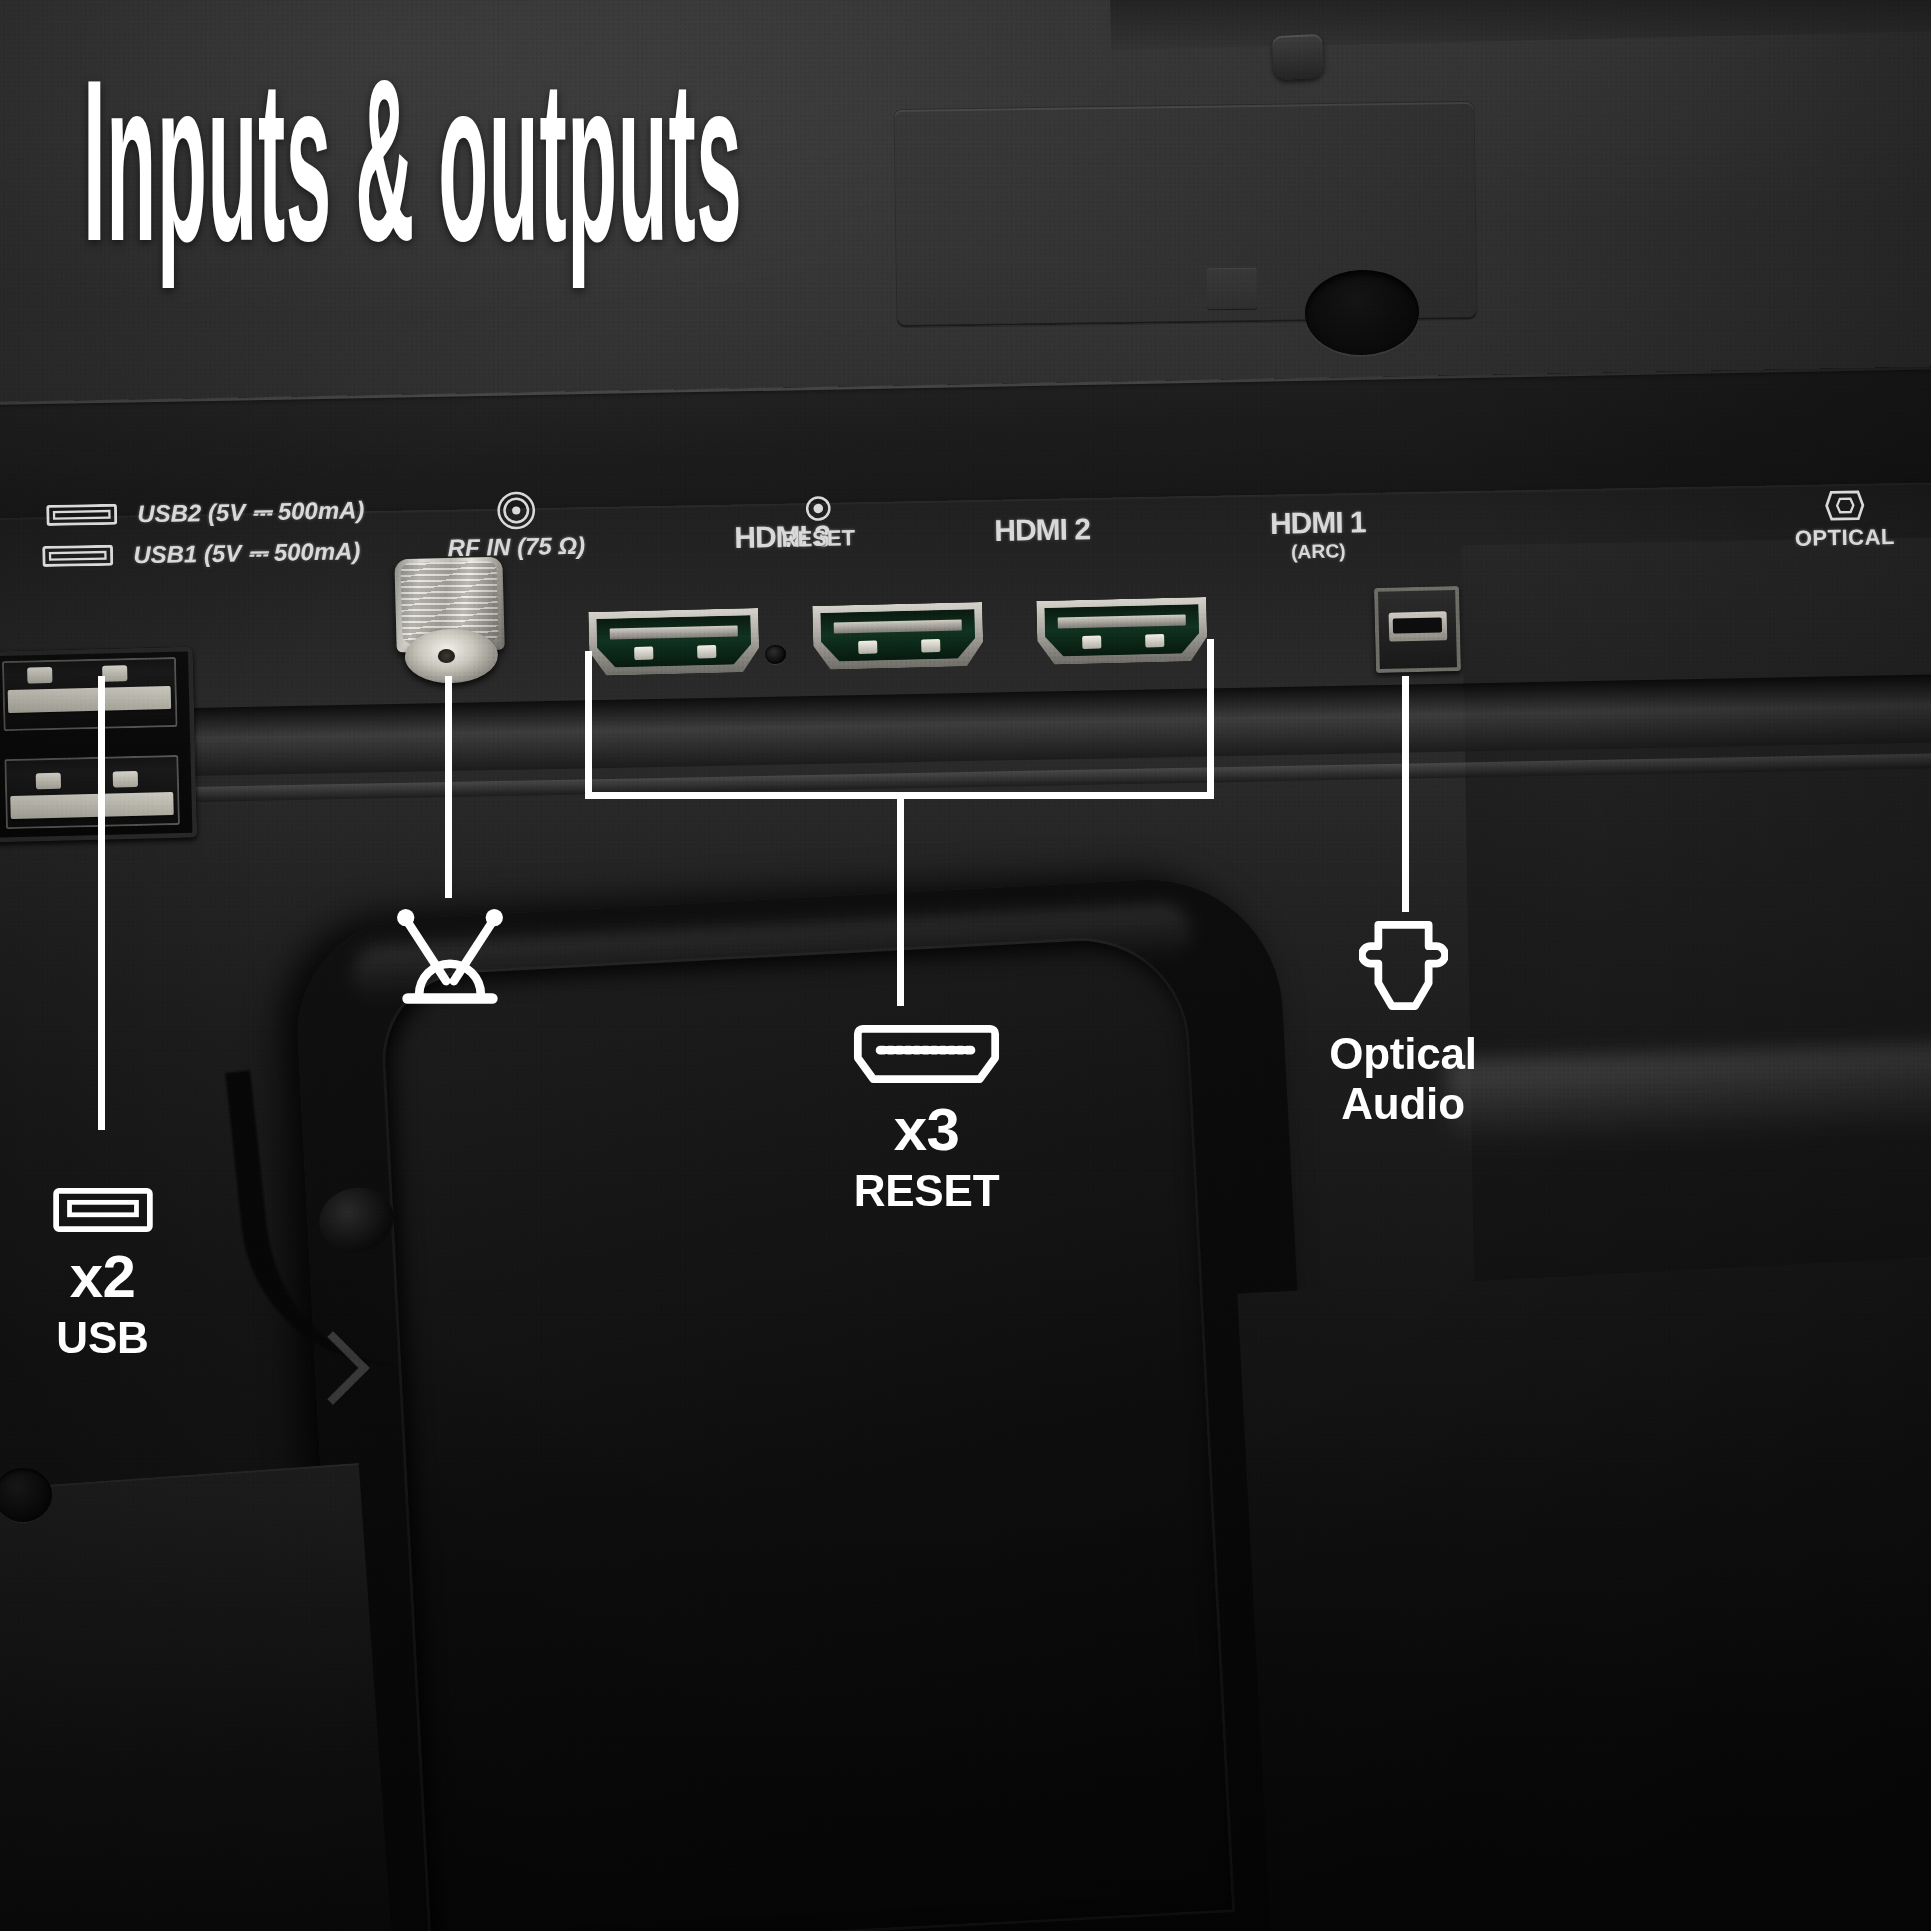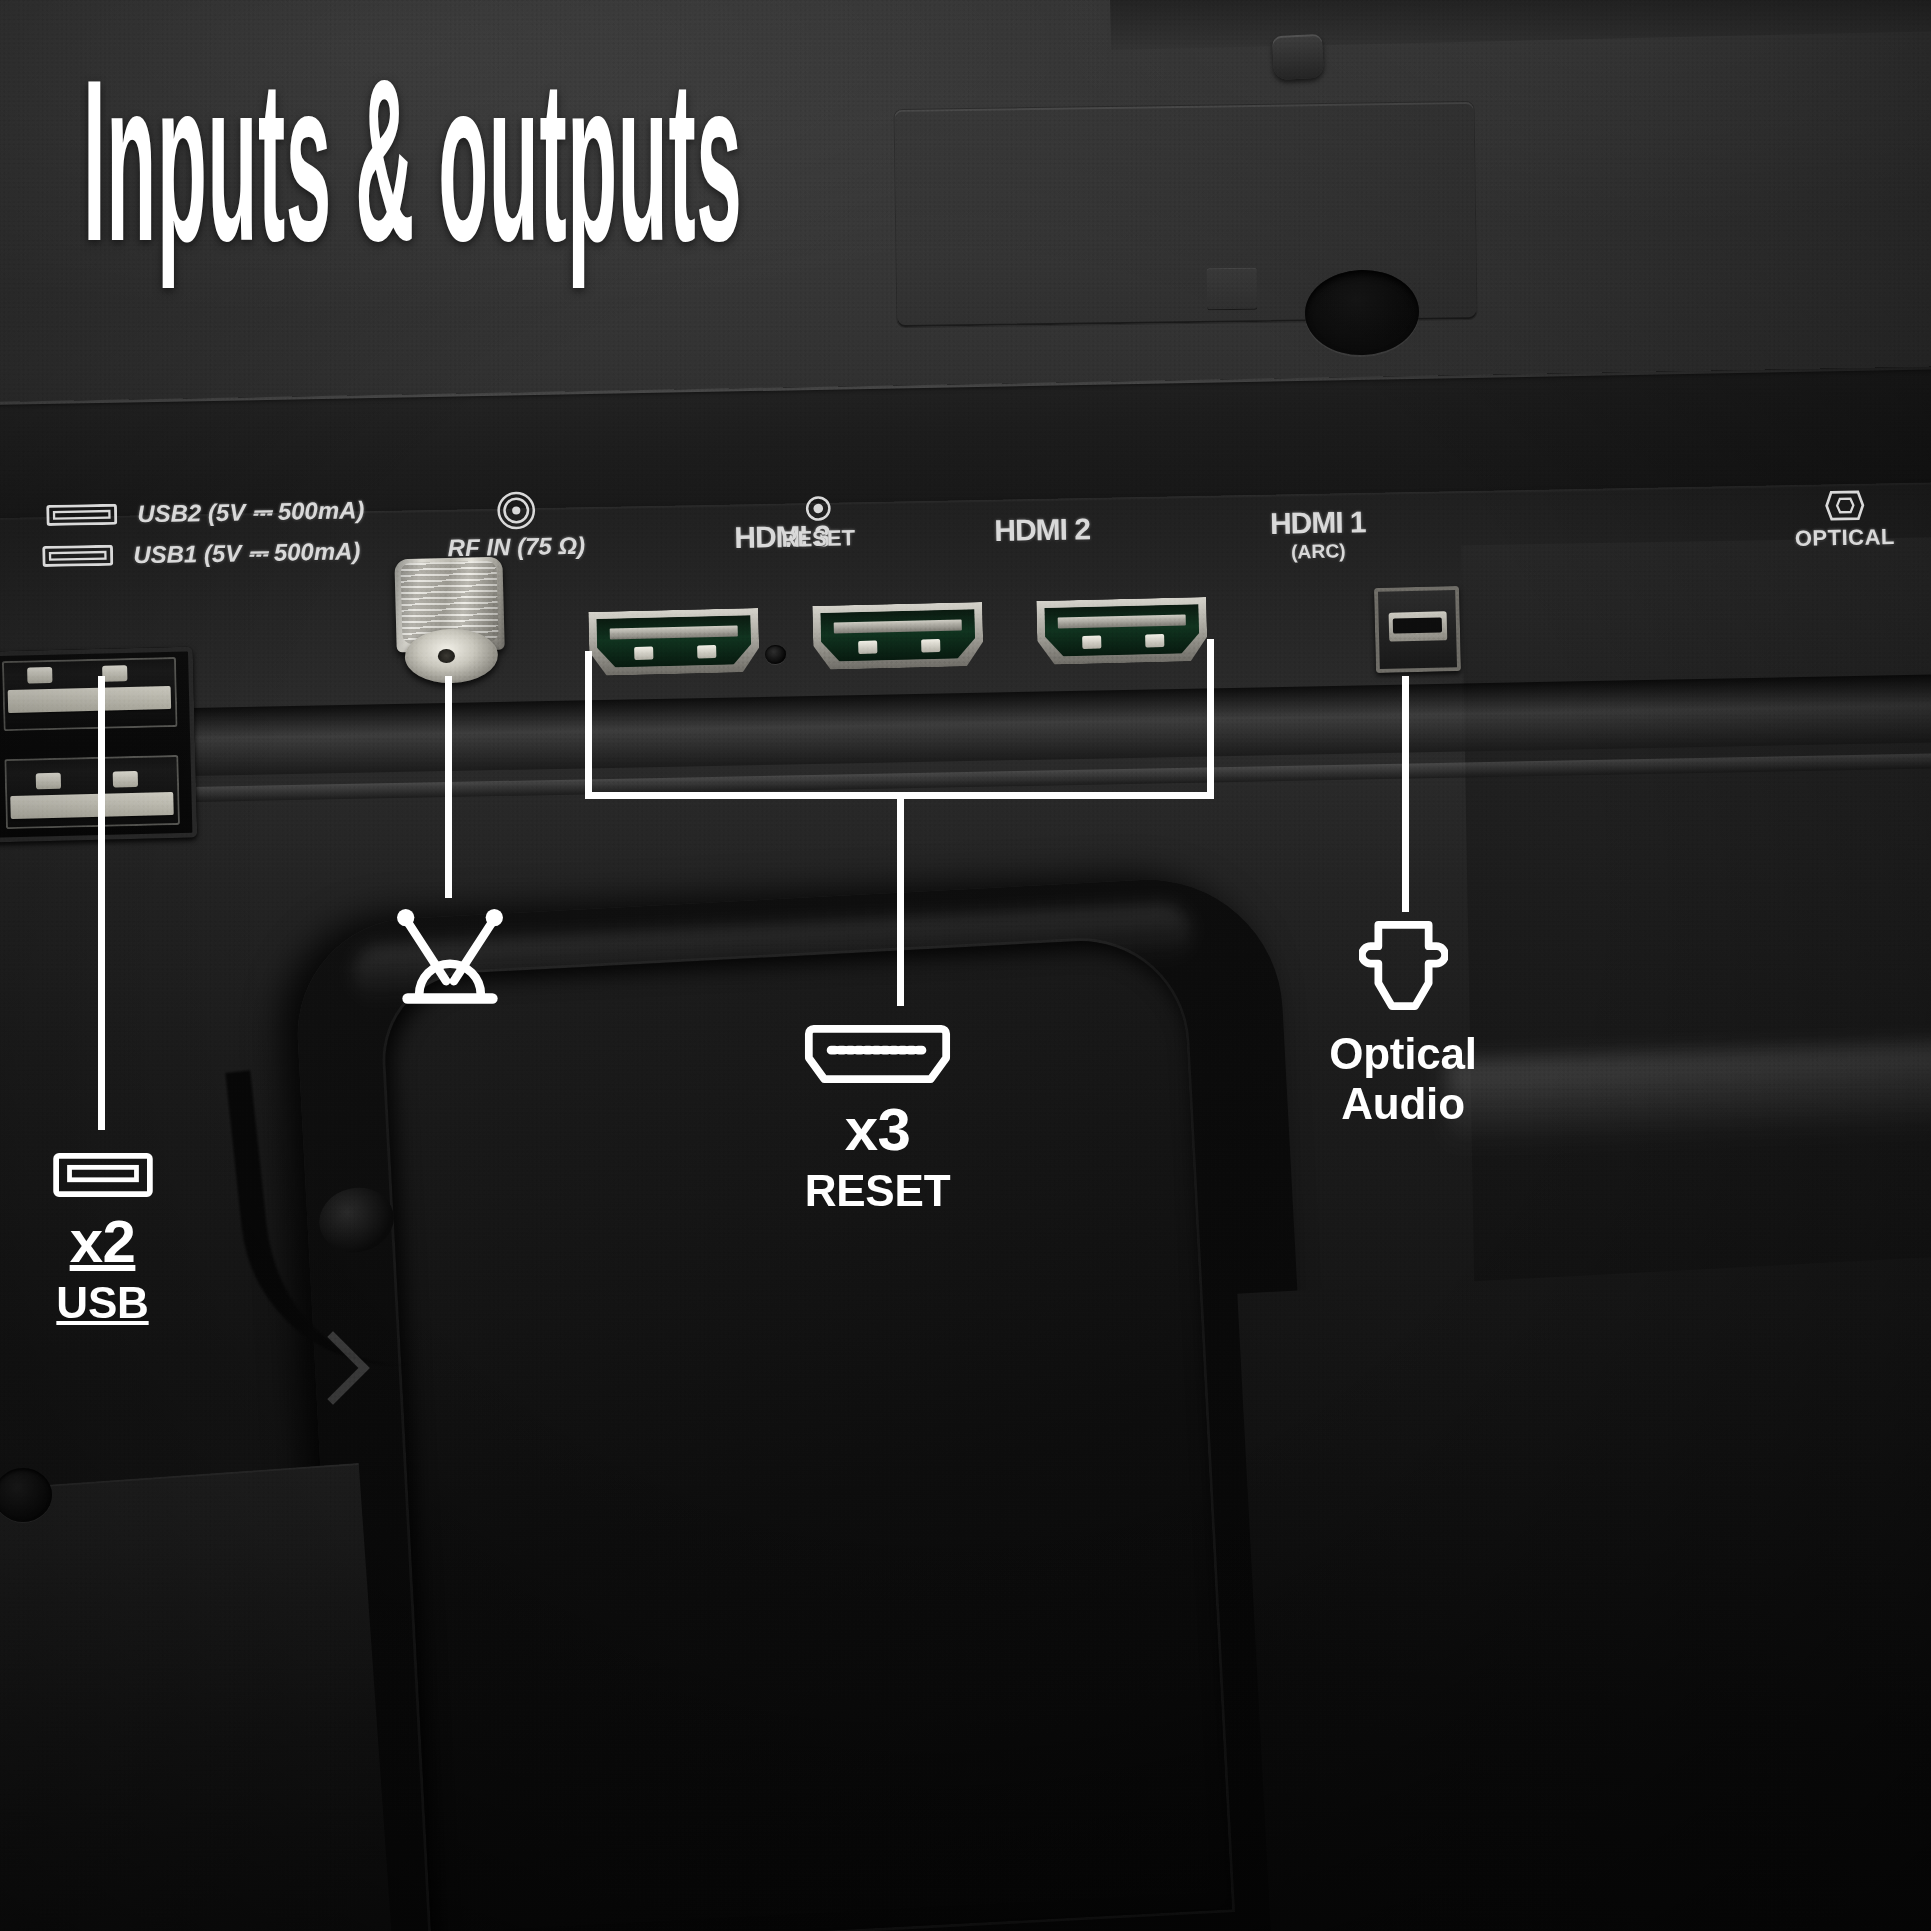--- a/index.html
+++ b/index.html
@@ -483,42 +483,42 @@
     <div class="cl cl-v" style="left:445px; top:676px; height:222px;"></div>
 
     <div class="cl cl-v" style="left:585px; top:651px; height:147px;"></div>
     <div class="cl cl-v" style="left:1207px; top:639px; height:158px;"></div>
     <div class="cl cl-h" style="left:585px; top:792px; width:629px;"></div>
     <div class="cl cl-v" style="left:897px; top:792px; height:214px;"></div>
 
     <div class="cl cl-v" style="left:1402px; top:676px; height:236px;"></div>
   </div>
 
-  <div class="callout" style="left:0px; top:1153px; width:205px;text-decoration:underline;">
+  <div class="callout" style="left:0px; top:1188px; width:205px;">
     <svg class="icon" width="100" height="44" viewBox="0 0 104 46">
       <rect x="3" y="3" width="98" height="40" rx="3" fill="none" stroke="#ffffff" stroke-width="6"></rect>
       <rect x="17" y="15" width="70" height="13" fill="none" stroke="#ffffff" stroke-width="5"></rect>
     </svg>
     <div class="qty">x2</div>
     <div class="cname">USB</div>
   </div>
 
   <div class="callout" style="left:319px; top:906px; width:261px;">
     <svg class="icon" width="112" height="104" viewBox="0 0 116 108">
       <circle cx="12" cy="12" r="9" fill="#ffffff"></circle>
       <circle cx="104" cy="12" r="9" fill="#ffffff"></circle>
       <line x1="15" y1="18" x2="54" y2="78" stroke="#ffffff" stroke-width="9" stroke-linecap="round"></line>
       <line x1="101" y1="18" x2="62" y2="78" stroke="#ffffff" stroke-width="9" stroke-linecap="round"></line>
       <path d="M26 92 A32 32 0 0 1 90 92" fill="none" stroke="#ffffff" stroke-width="9"></path>
       <line x1="14" y1="96" x2="102" y2="96" stroke="#ffffff" stroke-width="11" stroke-linecap="round"></line>
     </svg>
 
   </div>
 
-  <div class="callout" style="left:752px; top:1023px; width:251px;">
+  <div class="callout" style="left:801px; top:1023px; width:251px;">
     <svg class="icon" width="147" height="62" viewBox="0 0 152 64">
       <path d="M10 6 H142 A5 5 0 0 1 147 11 V36 L131 58 H21 L5 36 V11 A5 5 0 0 1 10 6 Z" fill="none" stroke="#ffffff" stroke-width="8" stroke-linejoin="round"></path>
       <path d="M28 28 H124" stroke="#ffffff" stroke-width="9" stroke-linecap="round" stroke-dasharray="4 5"></path>
     </svg>
     <div class="qty">x3</div>
     <div class="cname">RESET</div>
   </div>
 
   <div class="callout" style="left:1313px; top:919px; width:180px;">
     <svg class="icon" width="89" height="95" viewBox="0 0 92 98">

